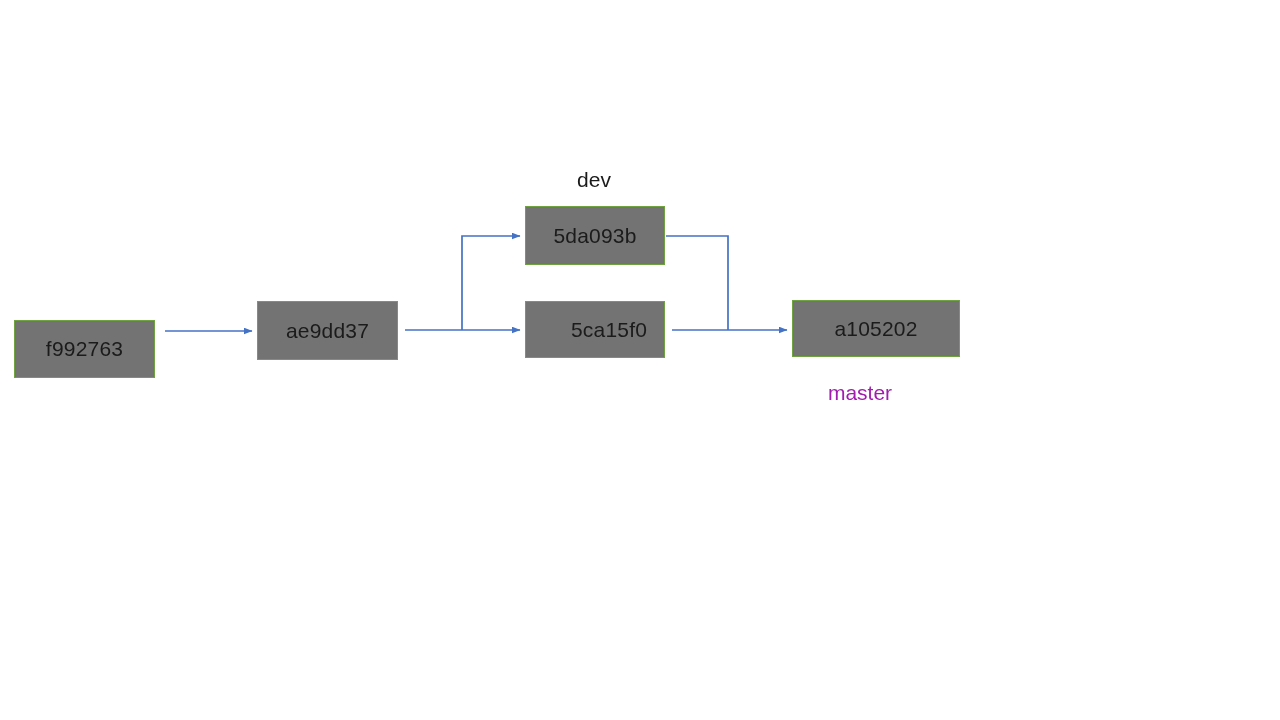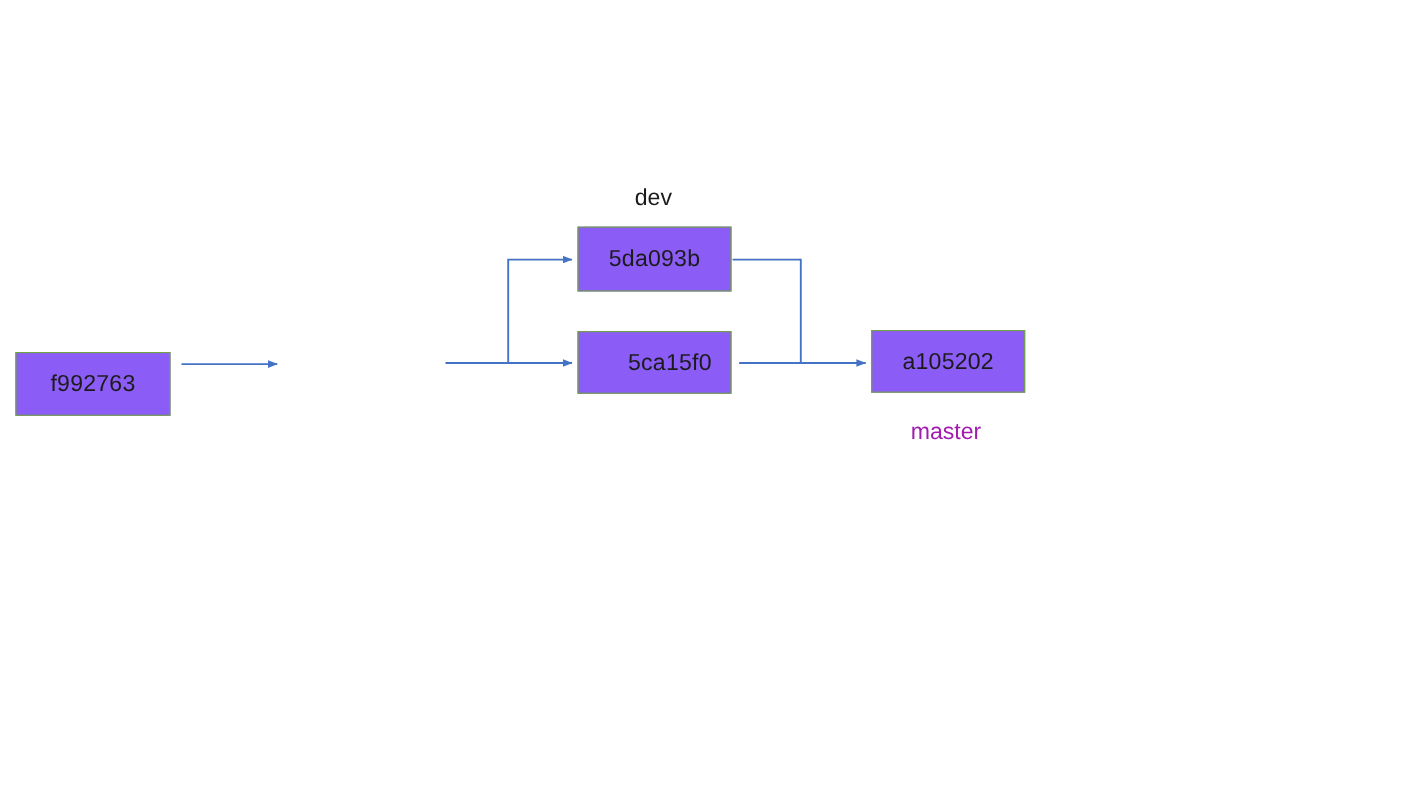--- a/index.html
+++ b/index.html
@@ -21,21 +21,21 @@
   #edges {
     position: absolute;
     left: 0;
     top: 0;
     width: 1280px;
     height: 720px;
   }
   .node {
     position: absolute;
     box-sizing: border-box;
-    background: #8b5cf6;
+    background: #737373;
     border: 1.6px solid #6FA342;
     display: flex;
     align-items: center;
     justify-content: center;
     color: #1b1b1b;
     font-size: 21px;
     font-family: "Liberation Sans", sans-serif;
     letter-spacing: 0.2px;
     white-space: nowrap;
   }
@@ -68,30 +68,33 @@
 
     <path d="M666,236 L728,236 L728,330" fill="none" stroke="#4472C4" stroke-width="1.7"></path>
 
     <path d="M672,330 L787,330" fill="none" stroke="#4472C4" stroke-width="1.7" marker-end="url(#arrowhead)"></path>
   </svg>
 
   <div class="node" style="left:14px; top:320px; width:141px; height:58px;">
     <span>f992763</span>
   </div>
 
+  <div class="node" style="left:257px; top:301px; width:141px; height:59px;">
+    <span>ae9dd37</span>
+  </div>
 
   <div class="node" style="left:525px; top:206px; width:140px; height:59px;">
     <span>5da093b</span>
   </div>
 
   <div class="node" style="left:525px; top:301px; width:140px; height:57px;padding-left:28px;">
     <span>5ca15f0</span>
   </div>
 
-  <div class="node" style="left:792px; top:300px; width:140px; height:57px;">
+  <div class="node" style="left:792px; top:300px; width:168px; height:57px;">
     <span>a105202</span>
   </div>
 
   <div class="branch-label" style="left:594px; top:168px; color:#1b1b1b;">dev</div>
 
   <div class="branch-label" style="left:860px; top:381px; color:#a21caf;">master</div>
 
 </div>
 
 </body></html>

